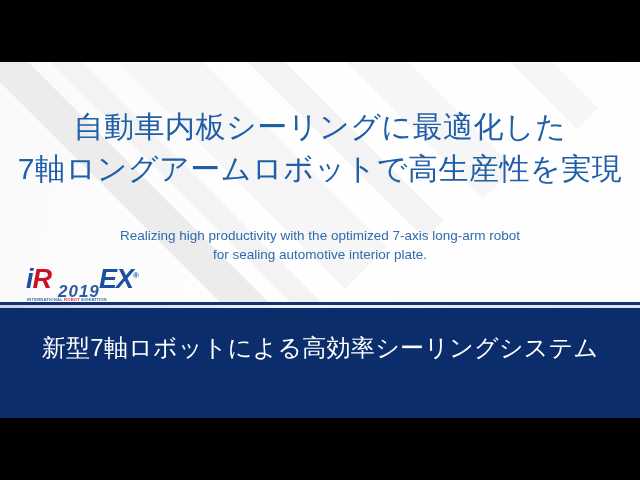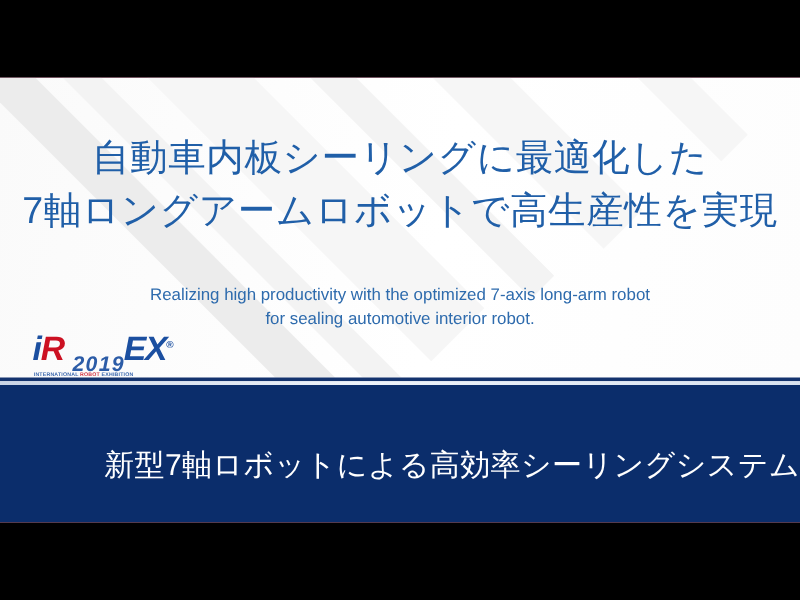--- a/index.html
+++ b/index.html
@@ -10,21 +10,21 @@
   body {
     width: 640px;
     height: 480px;
     overflow: hidden;
     font-family: "Liberation Sans", "DejaVu Sans", sans-serif;
   }
   #frame {
     position: relative;
     width: 640px;
     height: 480px;
-    background: #be185d;
+    background: #7dd3fc;
   }
 
   
   .letterbox {
     position: absolute;
     left: 0;
     width: 640px;
     background: #000000;
     z-index: 30;
   }
@@ -180,28 +180,27 @@
     width: 640px;
     height: 110px;
     background: #0B2D6B;
     overflow: hidden;
   }
   #banner-jp {
     position: absolute;
     left: 0;
     top: 24px;
     width: 640px;
-    text-align: right;
+    text-align: center;
     color: #ffffff;
     font-size: 24px;
     line-height: 32px;
     font-weight: 500;
     letter-spacing: .3px;
     white-space: nowrap;
-    margin-top: 25px;
   }
   #banner-en {
     position: absolute;
     left: 0;
     top: 67px;
     width: 640px;
     text-align: center;
     color: #ffffff;
     font-size: 11.5px;
     line-height: 16px;
@@ -229,21 +228,21 @@
 
     </div>
 
     <div id="headline">
       <span class="jp-title-line">自動車内板シーリングに最適化した</span>
       <span class="jp-title-line">7軸ロングアームロボットで高生産性を実現</span>
     </div>
 
     <div id="subtitle">
       <span class="en-sub-line">Realizing high productivity with the optimized 7-axis long-arm robot</span>
-      <span class="en-sub-line">for sealing automotive interior robot.</span>
+      <span class="en-sub-line">for sealing automotive interior plate.</span>
     </div>
 
     <div id="logo">
       <div id="logo-mark"><span id="logo-i">i</span><span id="logo-r">R</span><span id="logo-ex">EX</span><span id="logo-reg">®</span></div>
       <div id="logo-year">2019</div>
       <div id="logo-tagline"><span>INTERNATIONAL</span> <span class="tag-red">ROBOT</span> <span>EXHIBITION</span></div>
     </div>
 
     <div id="rule-navy"></div>
     <div id="rule-light"></div>

